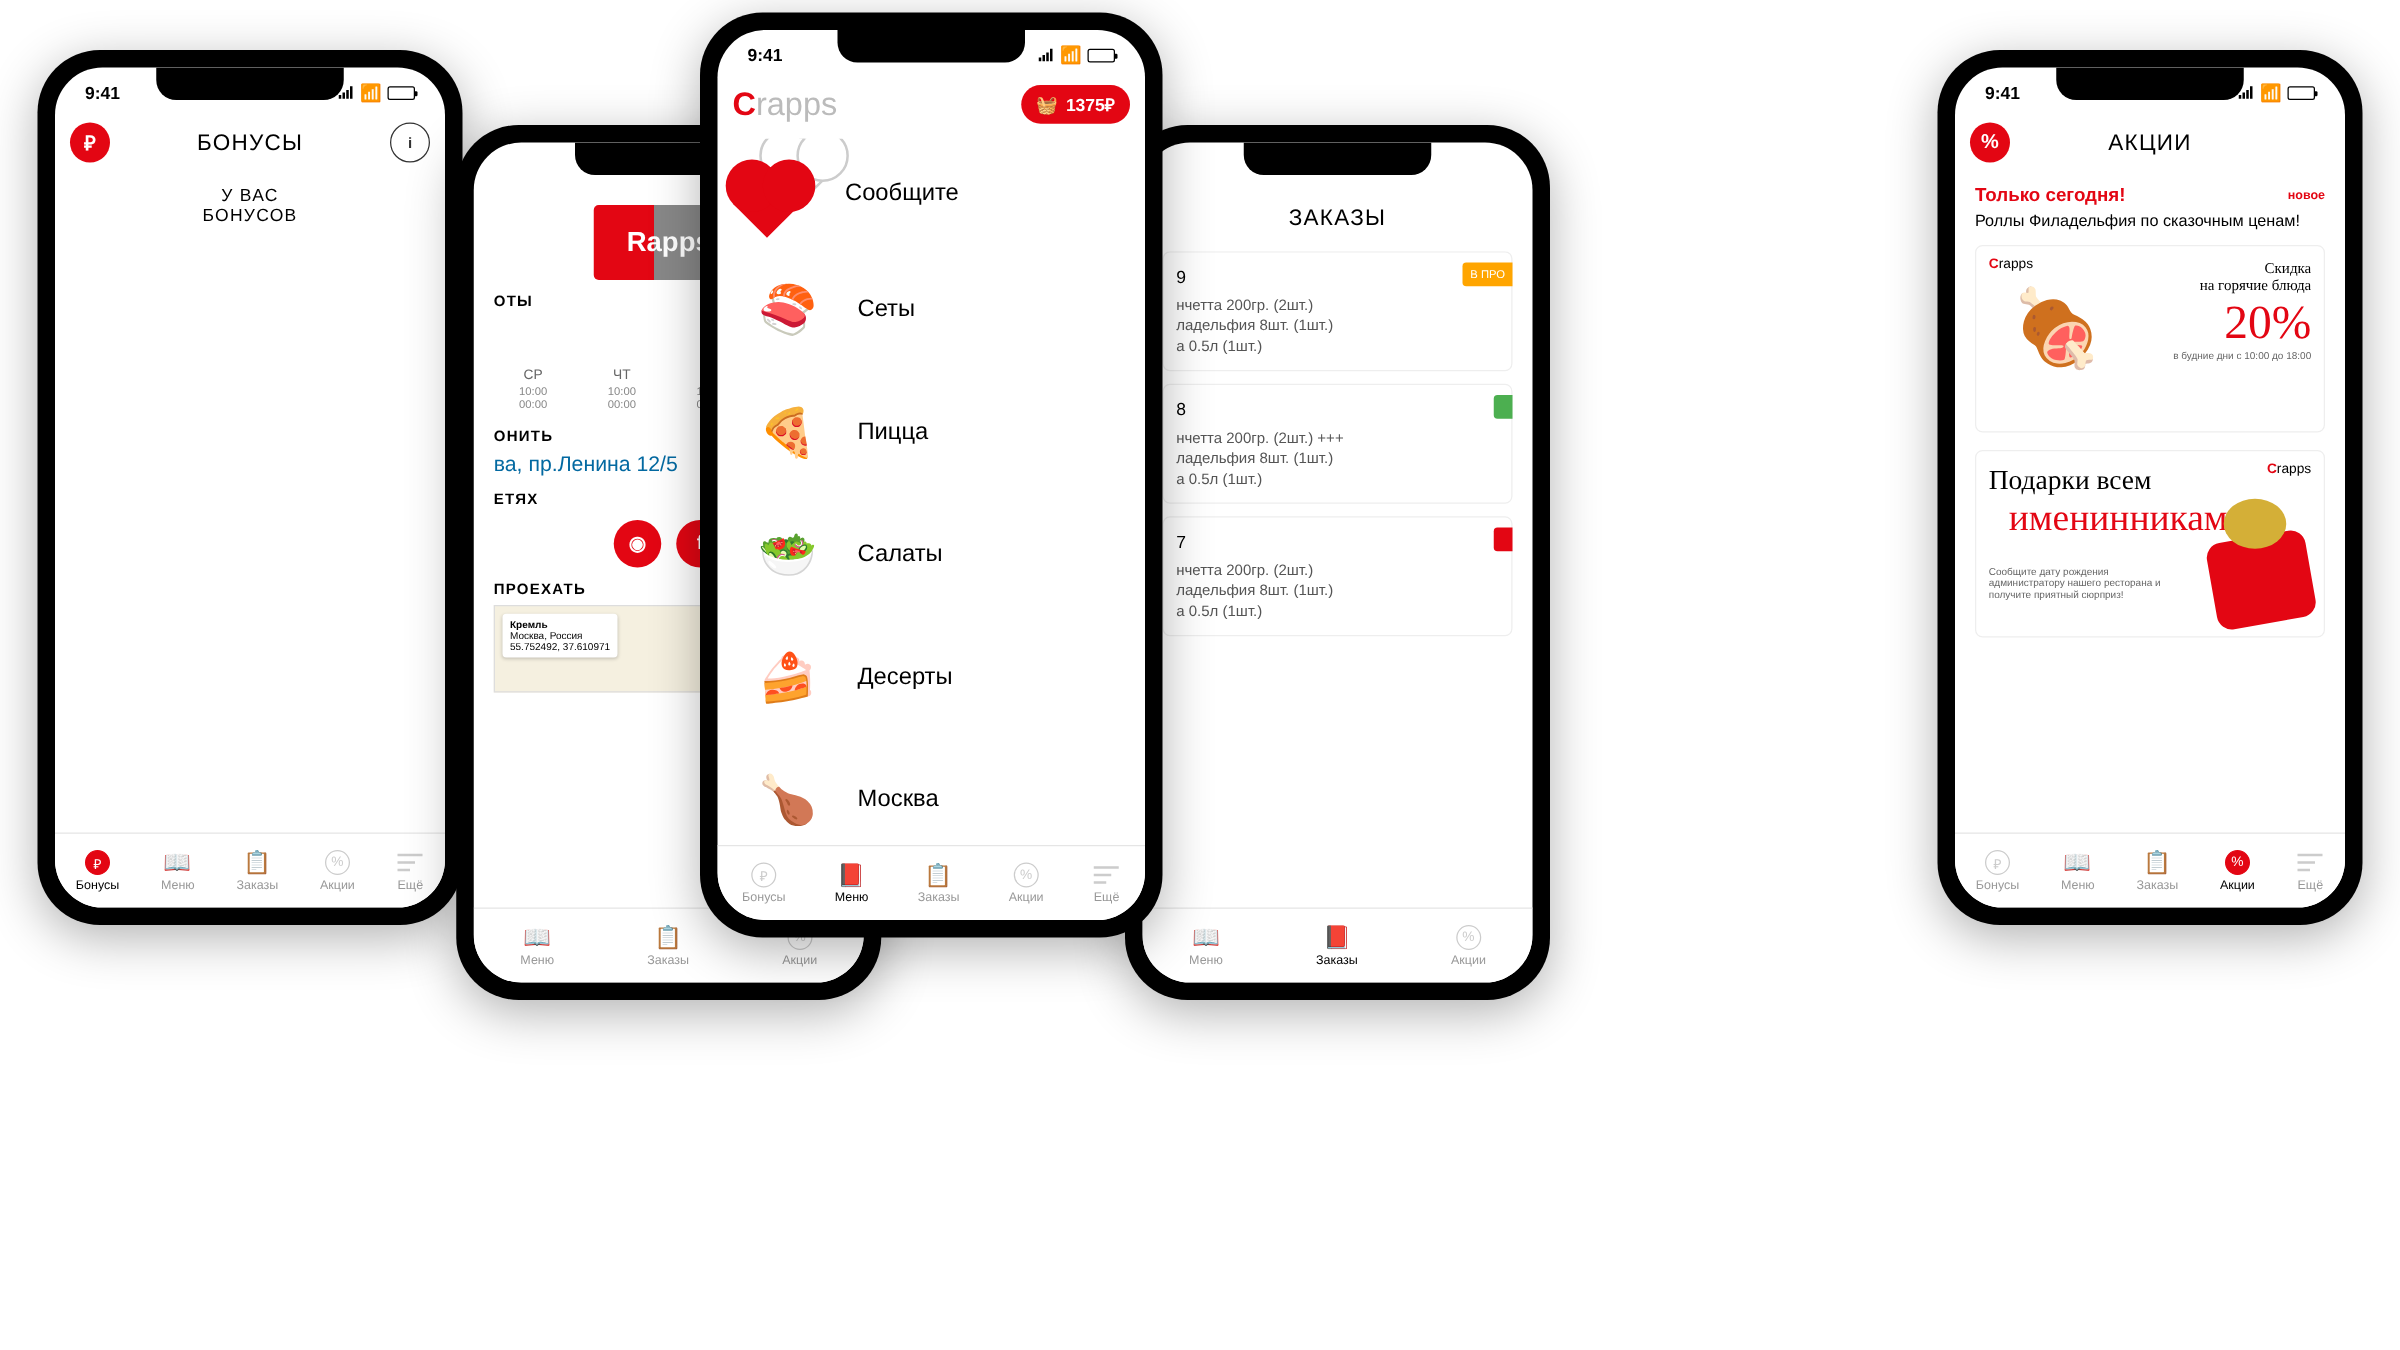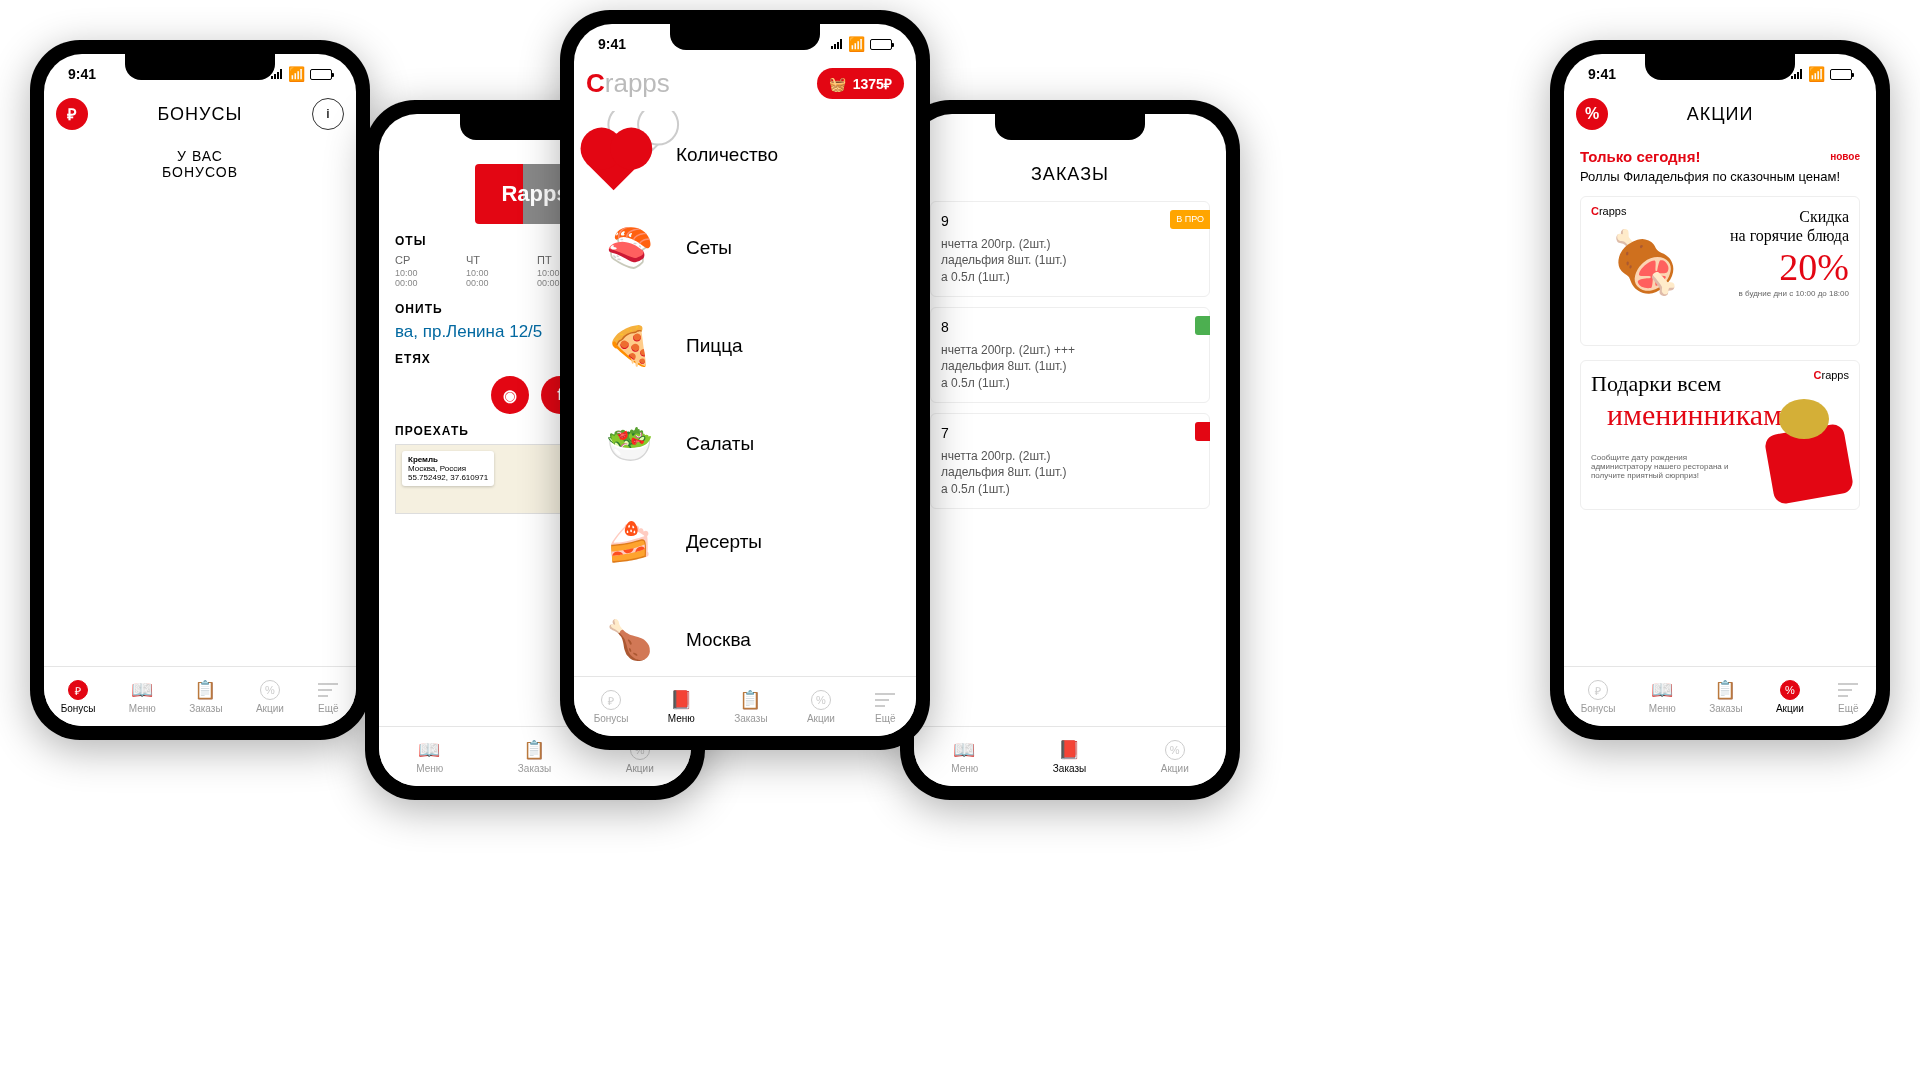--- a/index.html
+++ b/index.html
@@ -106,21 +106,21 @@
 .bonus-unit { text-align:center;font-size:14px;letter-spacing:1px;margin-bottom:36px; }
 .promo-block { background:#e30613;color:#fff;margin:0 -16px;padding:14px 20px;text-align:center;position:relative; }
 .promo-label { font-size:12px;letter-spacing:1px; }
 .promo-code { font-size:34px;font-weight:bold;letter-spacing:2px; }
 .share-ic { position:absolute;right:18px;top:14px;font-size:18px; }
 .promo-desc { font-size:13px;color:#666;line-height:1.5;margin-top:16px; }
 
 
 .section-h { font-size:12px;font-weight:bold;letter-spacing:1px;margin:10px 0 6px 0; }
 .day-row { display:flex;gap:8px; }
-.day-col { flex:1;font-size:9px;color:#888; }
+.day-col { flex:1;text-align:center;font-size:9px;color:#888;margin-top:40px; }
 .day-name { font-size:11px;color:#666;margin-bottom:2px; }
 .social-row { display:flex;gap:12px;justify-content:center;margin:10px 0; }
 .social-ic { width:38px;height:38px;border-radius:50%;background:#e30613;color:#fff;display:flex;align-items:center;justify-content:center;font-size:16px;font-weight:bold; }
 .map-box { background:#f5f0e0;border:1px solid #ddd;height:70px;margin-top:6px;position:relative;text-decoration:underline; }
 .map-tag { position:absolute;top:6px;left:6px;background:#fff;padding:4px 6px;font-size:8px;border-radius:3px;box-shadow:0 1px 3px rgba(0,0,0,.2); }
 
 
 .brand-row { display:flex;align-items:center;justify-content:space-between;padding:4px 12px 12px 12px; }
 .brand { font-size:26px;font-weight:300;color:#bbb; }
 .brand .c { color:#e30613;font-weight:bold; }
@@ -144,21 +144,21 @@
 .order-badge { position:absolute;top:8px;right:-1px;background:#ffa500;color:#fff;font-size:9px;padding:3px 6px;border-radius:3px 0 0 3px; }
 .order-badge.green { background:#4caf50; }
 .order-badge.red { background:#e30613; }
 
 
 .promo-head-row { display:flex;justify-content:space-between;align-items:center;margin-top:6px; }
 .promo-h { color:#e30613;font-size:15px;font-weight:bold; }
 .promo-new { color:#e30613;font-size:10px;font-weight:bold; }
 .promo-sub { font-size:13px;margin:4px 0 12px 0; }
 .promo-card { border:1px solid #eee;border-radius:6px;margin-bottom:14px;padding:10px;display:flex;gap:10px;position:relative;min-height:150px; }
-.promo-card-text { font-family:'Brush Script MT',cursive;font-size:16px;line-height:1.2; }
+.promo-card-text { font-family:'Brush Script MT',cursive;font-size:12px;line-height:1.2; }
 .promo-pct { font-size:38px;color:#e30613;font-family:'Brush Script MT',cursive; }
 .promo-small { font-size:8px;color:#666;font-family:Arial; }
 .promo-img-box { width:110px;height:110px;border-radius:6px;display:flex;align-items:center;justify-content:center;font-size:60px; }
 .crapps-tag { font-size:11px;font-family:Arial; }
 .crapps-tag .cr { color:#e30613;font-weight:bold; }
 
 
 #p1 { left:30px; top:40px; }
 #p2 { left:365px; top:100px; z-index:1; }
 #p3 { left:560px; top:10px; z-index:5; }
@@ -323,21 +323,21 @@
           <span>🧺</span>
           <span>1375₽</span>
         </div>
     </div>
     <div class="content">
       <div class="menu-item">
         <div class="hearts">
           <div class="heart outline"></div>
           <div class="heart fill"></div>
         </div>
-        <div class="menu-label">Количество</div>
+        <div class="menu-label">Сообщите</div>
       </div>
       <div class="menu-item">
         <div class="menu-img">🍣</div>
         <div class="menu-label">Сеты</div>
       </div>
       <div class="menu-item">
         <div class="menu-img">🍕</div>
         <div class="menu-label">Пицца</div>
       </div>
       <div class="menu-item">

